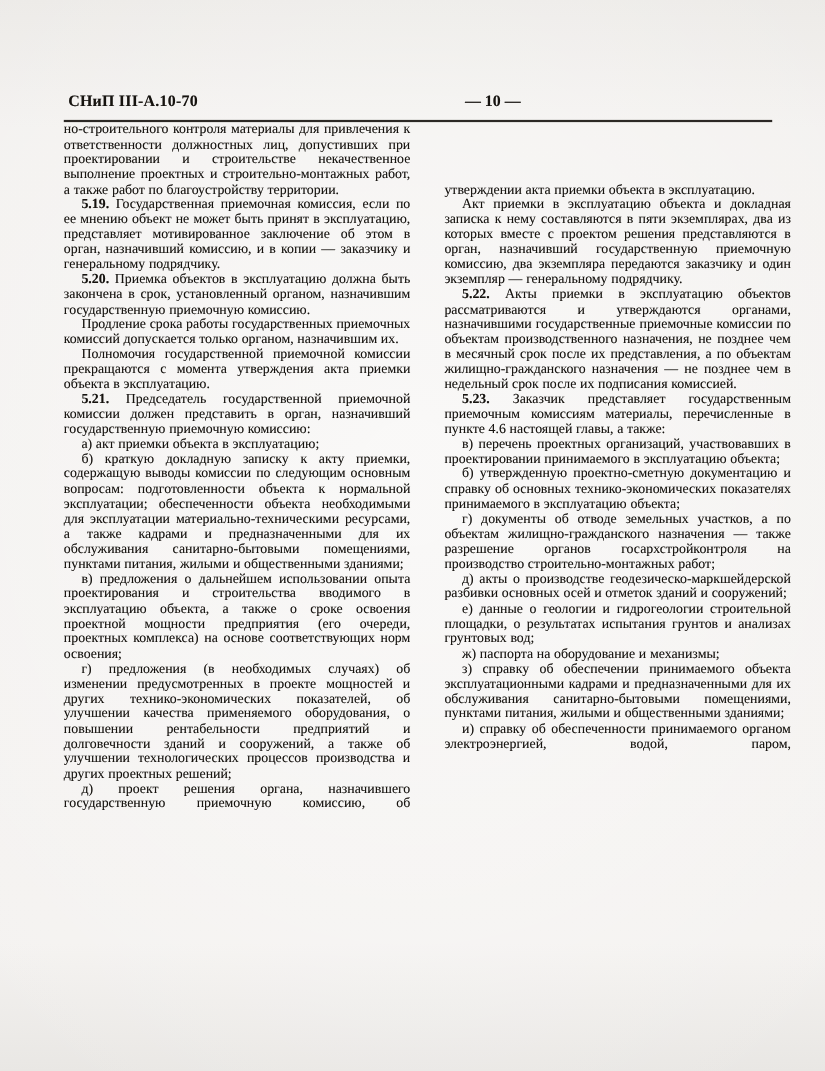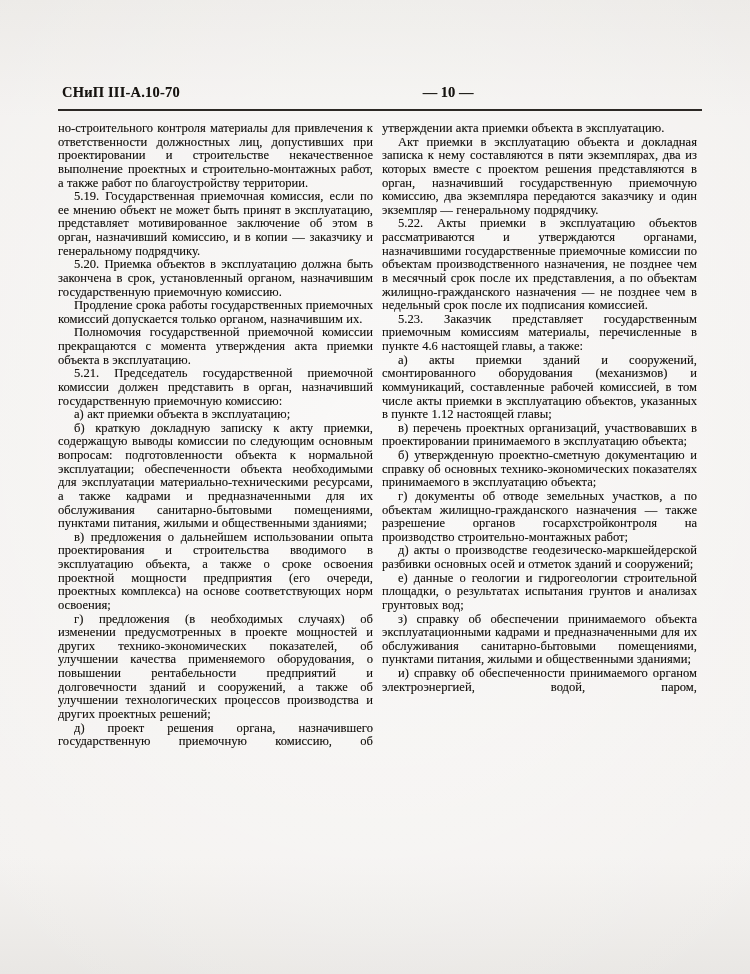--- a/index.html
+++ b/index.html
@@ -62,23 +62,22 @@
     height: 0;
     border-top: 2.1px solid #1a1714;
     margin-top: 3px;
     width: 644px;
     opacity: 0.92;
   }
 
   
   .columns {
     display: flex;
-    gap: 9px;
-    margin-top: 11px;
-    align-items: flex-start;
+    gap: 31px;
+    align-items: center;
   }
   .col {
     width: 315px;
     flex: 0 0 315px;
   }
 
   p.para {
     margin: 0;
     font-size: 12.6px;
     line-height: 13.62px;
@@ -92,21 +91,21 @@
     text-indent: 16px;
   }
   p.para.noind {
     text-indent: 0;
   }
   
   p.para.runon {
     text-align-last: justify;
   }
   b.num {
-    font-weight: normal;
+    font-weight: bold;
   }
 
   .ink {
     
     text-shadow: 0 0 0.35px rgba(0,0,0,0.35);
   }
 </style>
 </head>
 <body>
 
@@ -131,25 +130,25 @@
           <p class="para ind">б) краткую докладную записку к акту приемки, содержащую выводы комиссии по следующим основным вопросам: подготовленности объекта к нормальной эксплуатации; обеспеченности объекта необходимыми для эксплуатации материально-техническими ресурсами, а также кадрами и предназначенными для их обслуживания санитарно-бытовыми помещениями, пунктами питания, жилыми и общественными зданиями;</p>
           <p class="para ind">в) предложения о дальнейшем использовании опыта проектирования и строительства вводимого в эксплуатацию объекта, а также о сроке освоения проектной мощности предприятия (его очереди, проектных комплекса) на основе соответствующих норм освоения;</p>
           <p class="para ind">г) предложения (в необходимых случаях) об изменении предусмотренных в проекте мощностей и других технико-экономических показателей, об улучшении качества применяемого оборудования, о повышении рентабельности предприятий и долговечности зданий и сооружений, а также об улучшении технологических процессов производства и других проектных решений;</p>
           <p class="para ind runon">д) проект решения органа, назначившего государственную приемочную комиссию, об</p>
         </div>
       <div class="col ink" id="col-right">
           <p class="para noind">утверждении акта приемки объекта в эксплуатацию.</p>
           <p class="para ind">Акт приемки в эксплуатацию объекта и докладная записка к нему составляются в пяти экземплярах, два из которых вместе с проектом решения представляются в орган, назначивший государственную приемочную комиссию, два экземпляра передаются заказчику и один экземпляр — генеральному подрядчику.</p>
           <p class="para ind"><b class="num">5.22.</b> Акты приемки в эксплуатацию объектов рассматриваются и утверждаются органами, назначившими государственные приемочные комиссии по объектам производственного назначения, не позднее чем в месячный срок после их представления, а по объектам жилищно-гражданского назначения — не позднее чем в недельный срок после их подписания комиссией.</p>
           <p class="para ind"><b class="num">5.23.</b> Заказчик представляет государственным приемочным комиссиям материалы, перечисленные в пункте 4.6 настоящей главы, а также:</p>
-          <p class="para ind">а) акты приемки зданий и сооружений, смонтированного оборудования (механизмов) и коммуникаций, составленные рабочей комиссией, в том числе акты приемки в эксплуатацию объектов, указанных в пункте 1.12 настоящей главы;</p>
           <p class="para ind">в) перечень проектных организаций, участвовавших в проектировании принимаемого в эксплуатацию объекта;</p>
           <p class="para ind">б) утвержденную проектно-сметную документацию и справку об основных технико-экономических показателях принимаемого в эксплуатацию объекта;</p>
           <p class="para ind">г) документы об отводе земельных участков, а по объектам жилищно-гражданского назначения — также разрешение органов госархстройконтроля на производство строительно-монтажных работ;</p>
           <p class="para ind">д) акты о производстве геодезическо-маркшейдерской разбивки основных осей и отметок зданий и сооружений;</p>
           <p class="para ind">е) данные о геологии и гидрогеологии строительной площадки, о результатах испытания грунтов и анализах грунтовых вод;</p>
+          <p class="para ind">ж) паспорта на оборудование и механизмы;</p>
           <p class="para ind">з) справку об обеспечении принимаемого объекта эксплуатационными кадрами и предназначенными для их обслуживания санитарно-бытовыми помещениями, пунктами питания, жилыми и общественными зданиями;</p>
           <p class="para ind runon">и) справку об обеспеченности принимаемого органом электроэнергией, водой, паром,</p>
         </div>
     </div>
 
   </div>
 </div>
 
 </body></html>

